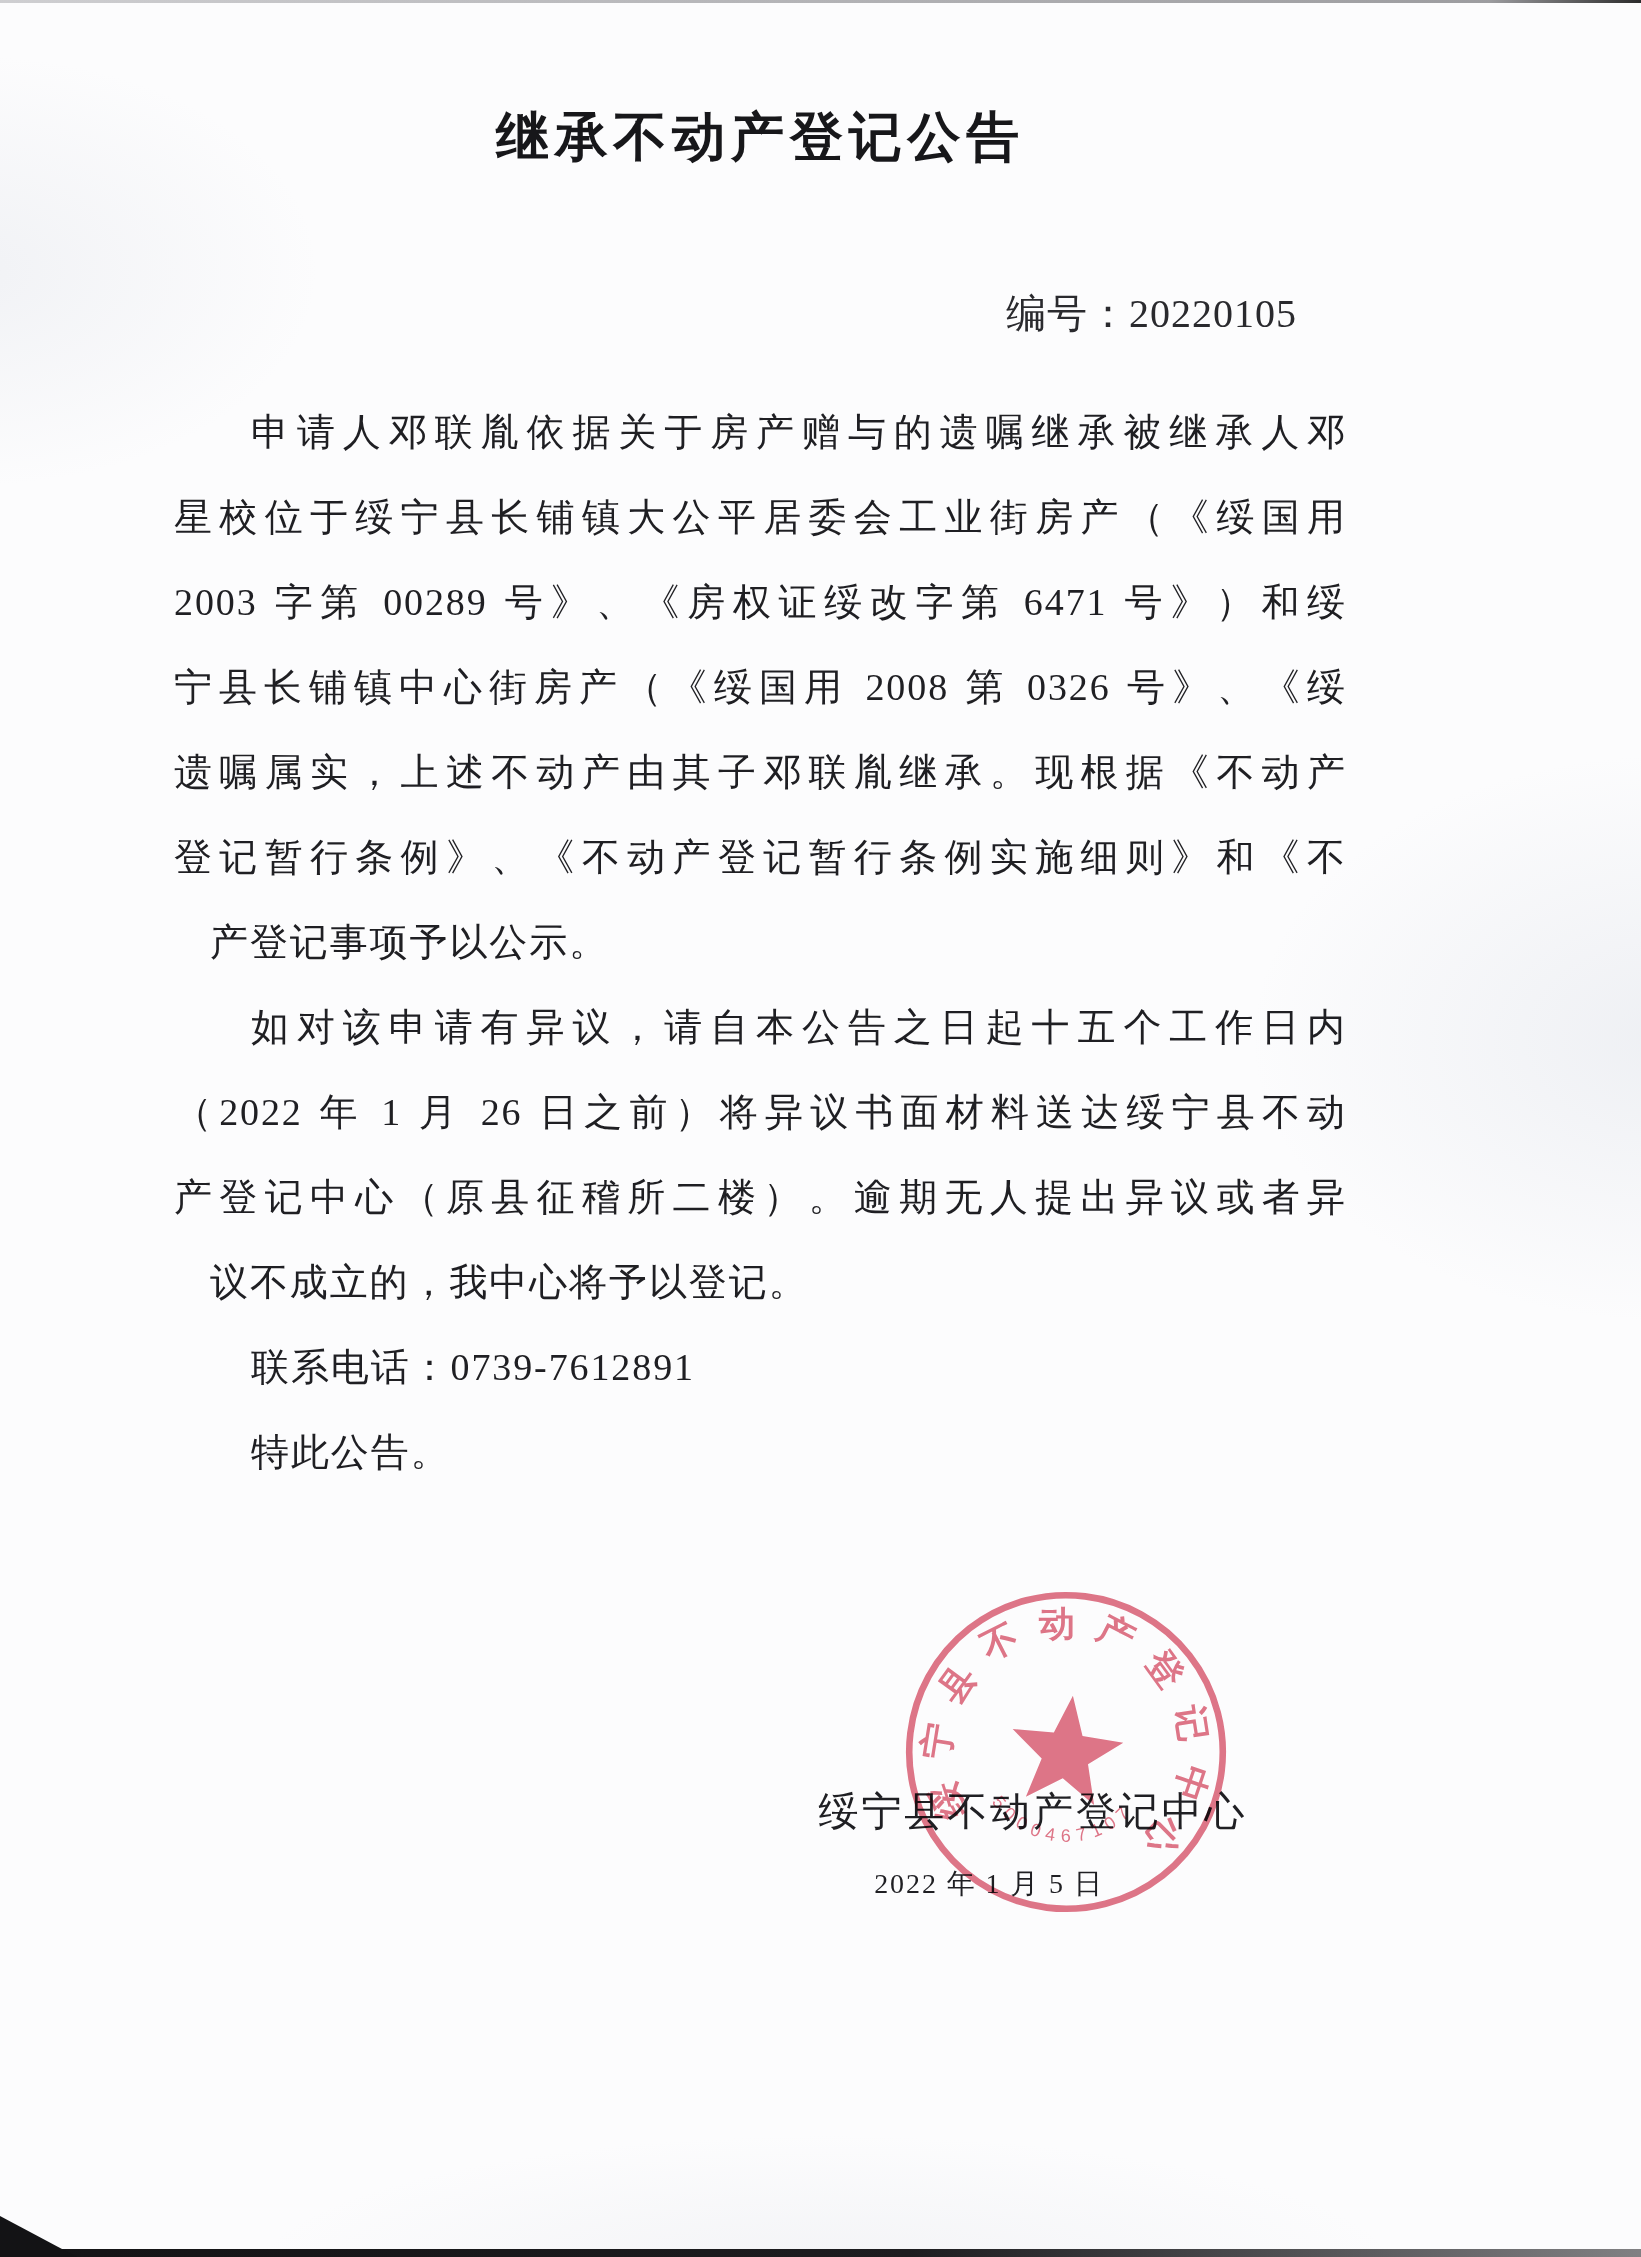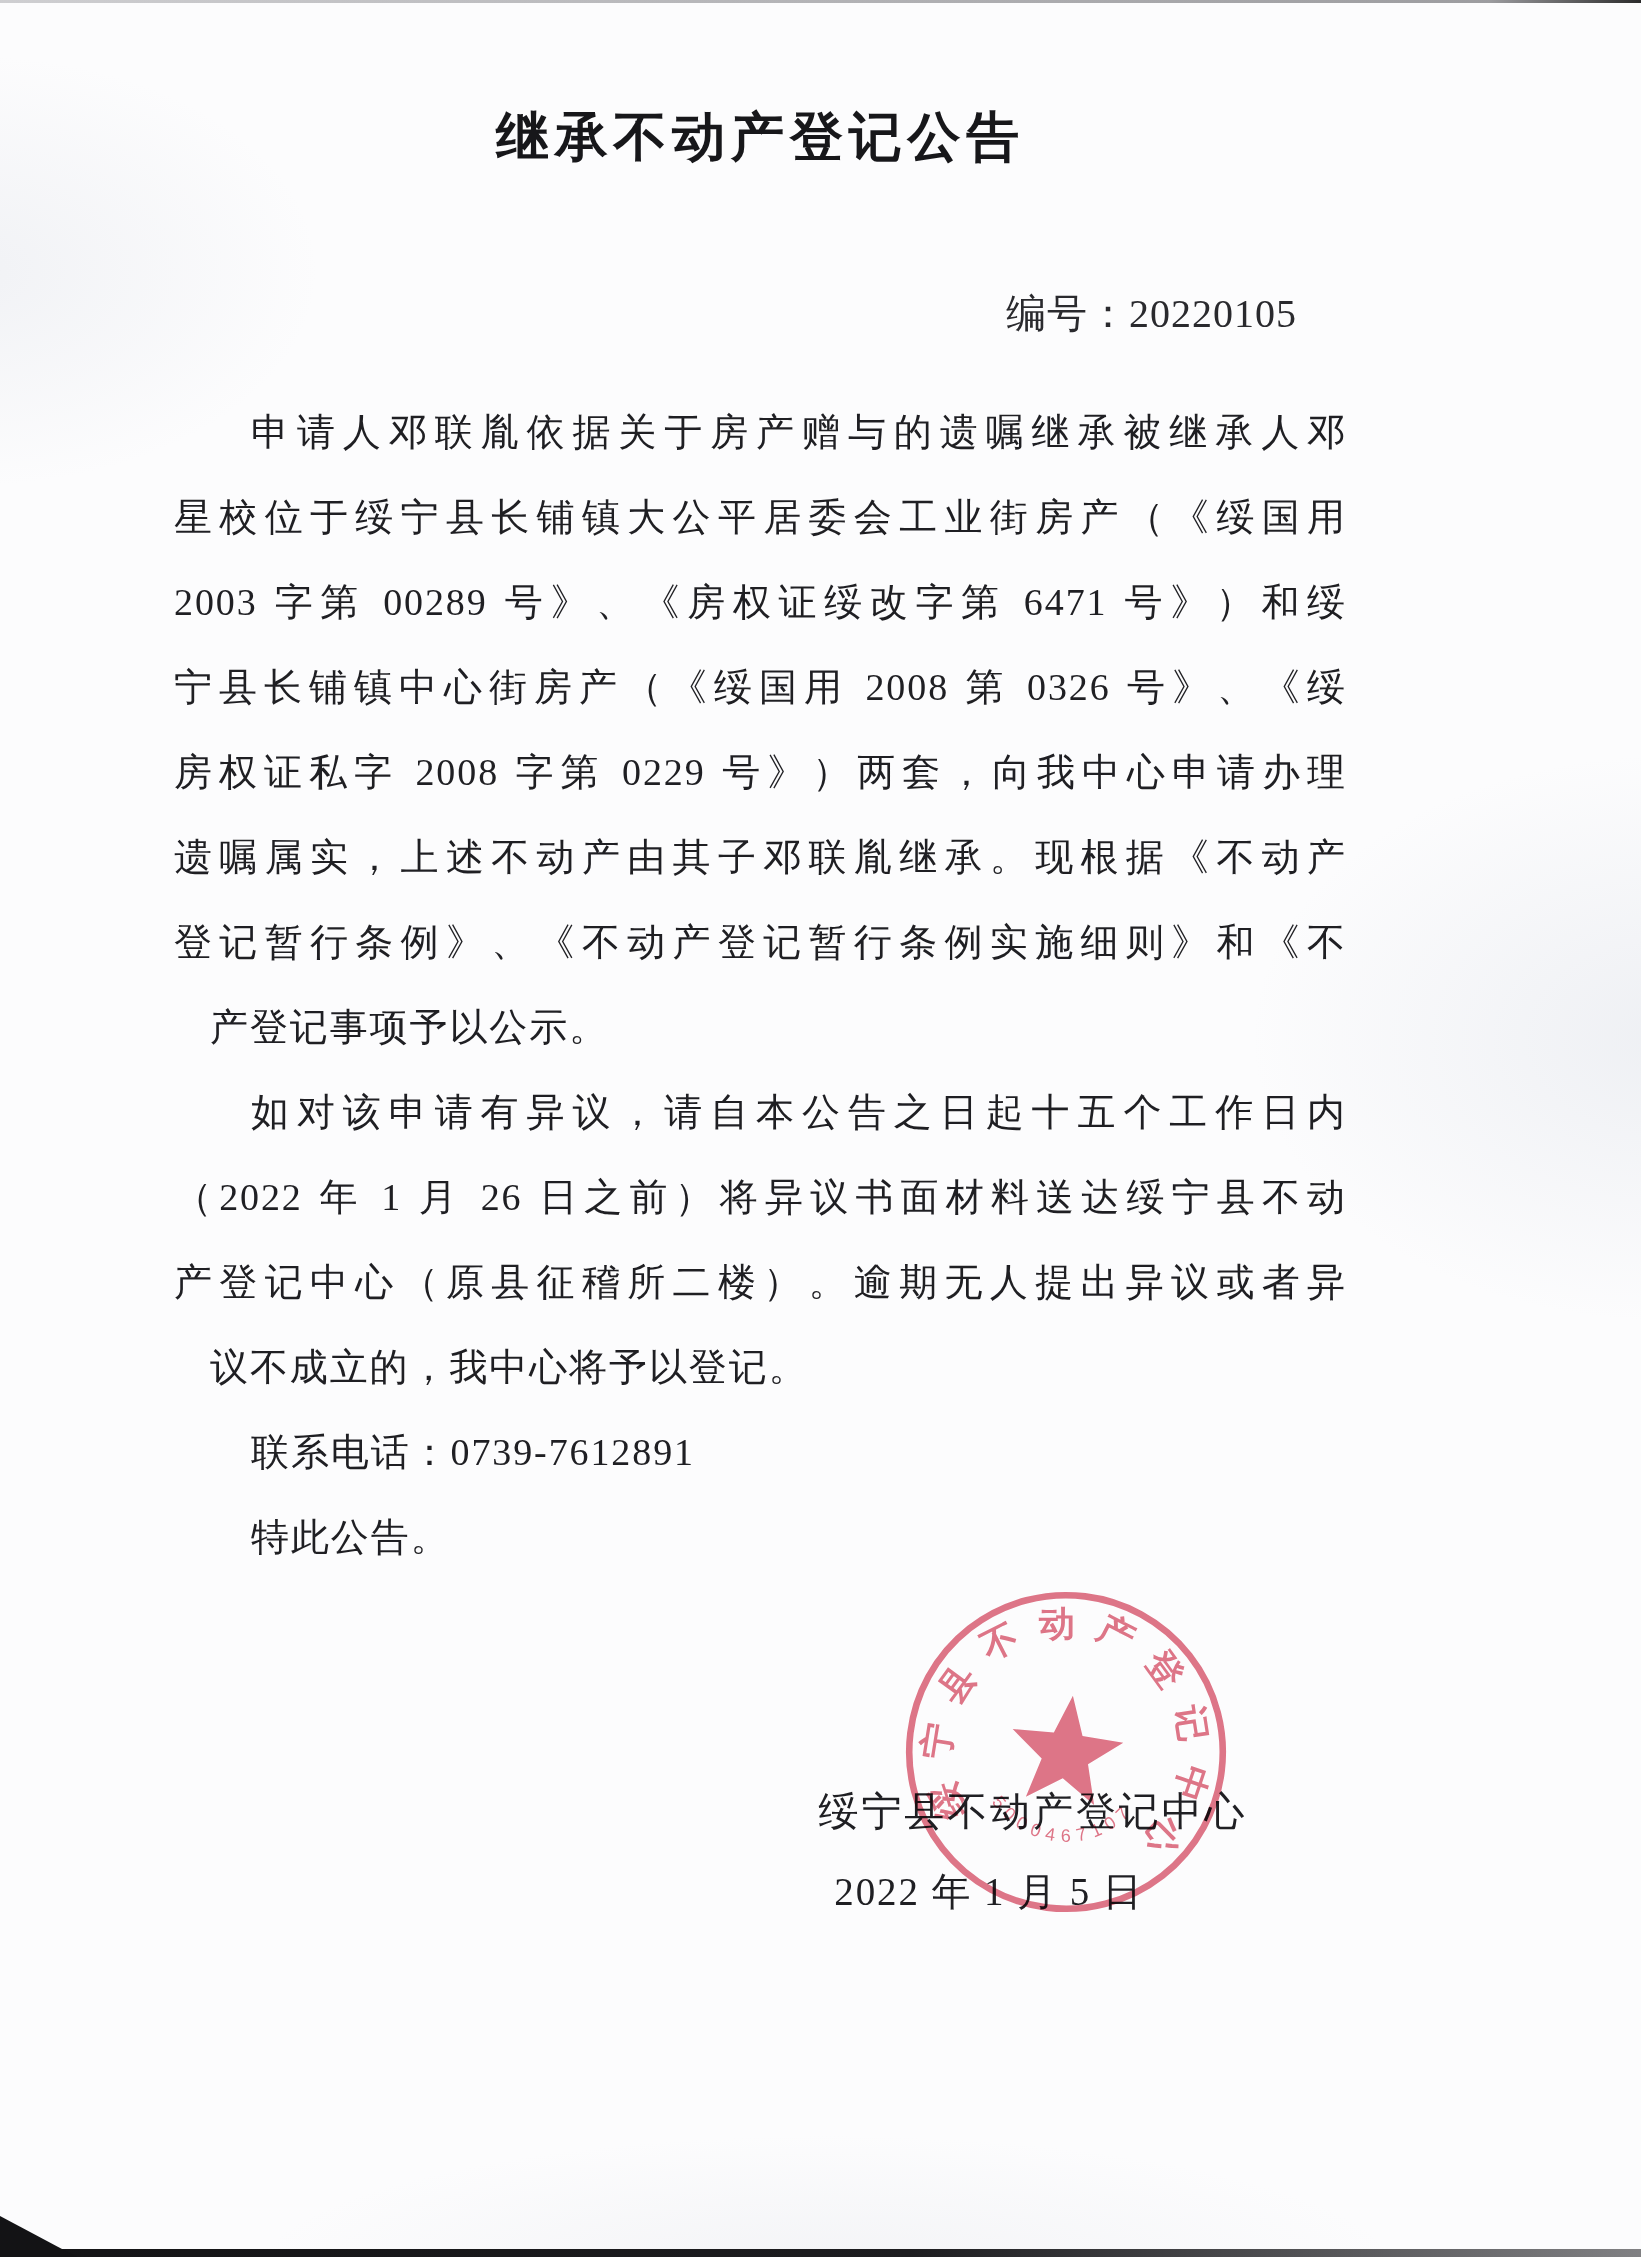--- a/index.html
+++ b/index.html
@@ -86,21 +86,21 @@
     font-size: 40px;
     letter-spacing: 2.9px;
     z-index: 2;
   }
   .signature-date {
     position: absolute;
     left: 632px;
     top: 1865px;
     width: 714px;
     text-align: center;
-    font-size: 39px;
+    font-size: 28px;
     letter-spacing: 1.9px;
     z-index: 2;
   }
 
   .seal {
     position: absolute;
     left: 896px;
     top: 1582px;
     width: 340px;
     height: 340px;
@@ -160,21 +160,20 @@
   <div class="doc-number-line">
     <span>编号：</span><span>20220105</span>
   </div>
 
   <div class="body-block">
     <div class="para indent-first">
         <div class="line">申请人邓联胤依据关于房产赠与的遗嘱继承被继承人邓</div>
         <div class="line">星校位于绥宁县长铺镇大公平居委会工业街房产（《绥国用</div>
         <div class="line">2003 字第 00289 号》、《房权证绥改字第 6471 号》）和绥</div>
         <div class="line">宁县长铺镇中心街房产（《绥国用 2008 第 0326 号》、《绥</div>
-        <div class="line">房权证私字 2008 字第 0229 号》）两套，向我中心申请办理</div>
         <div class="line">遗嘱属实，上述不动产由其子邓联胤继承。现根据《不动产</div>
         <div class="line">登记暂行条例》、《不动产登记暂行条例实施细则》和《不</div>
         <div class="line">产登记事项予以公示。</div>
       </div>
     <div class="para indent-first">
         <div class="line">如对该申请有异议，请自本公告之日起十五个工作日内</div>
         <div class="line">（2022 年 1 月 26 日之前）将异议书面材料送达绥宁县不动</div>
         <div class="line">产登记中心（原县征稽所二楼）。逾期无人提出异议或者异</div>
         <div class="line">议不成立的，我中心将予以登记。</div>
       </div>

